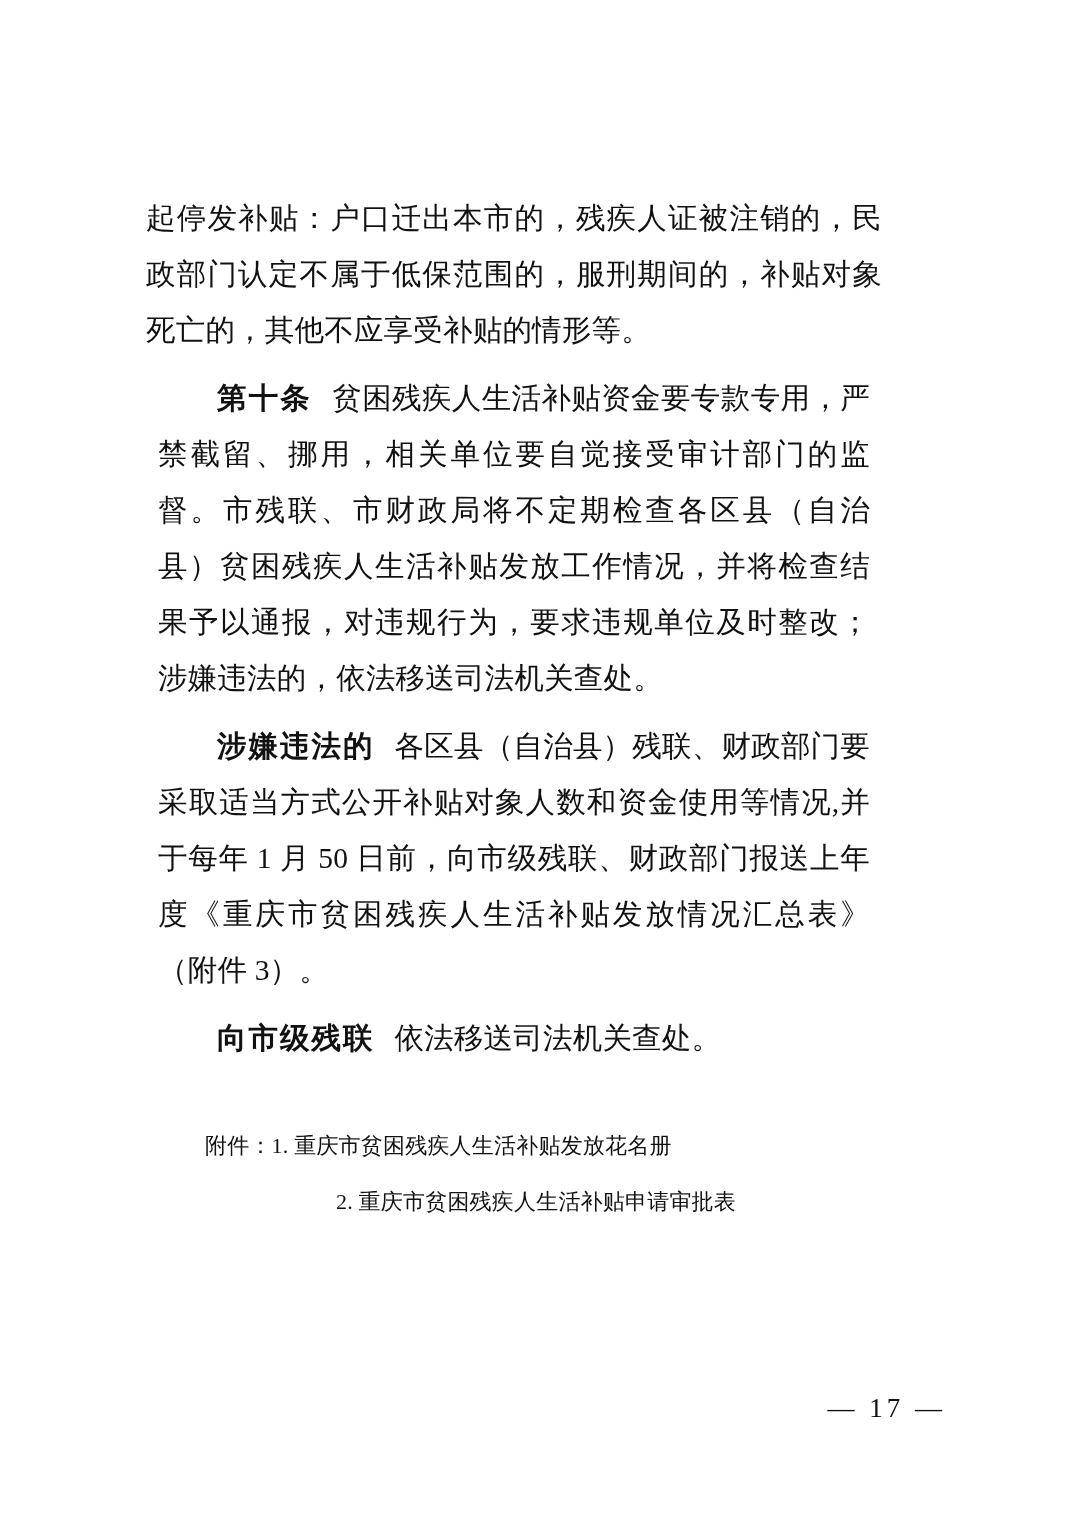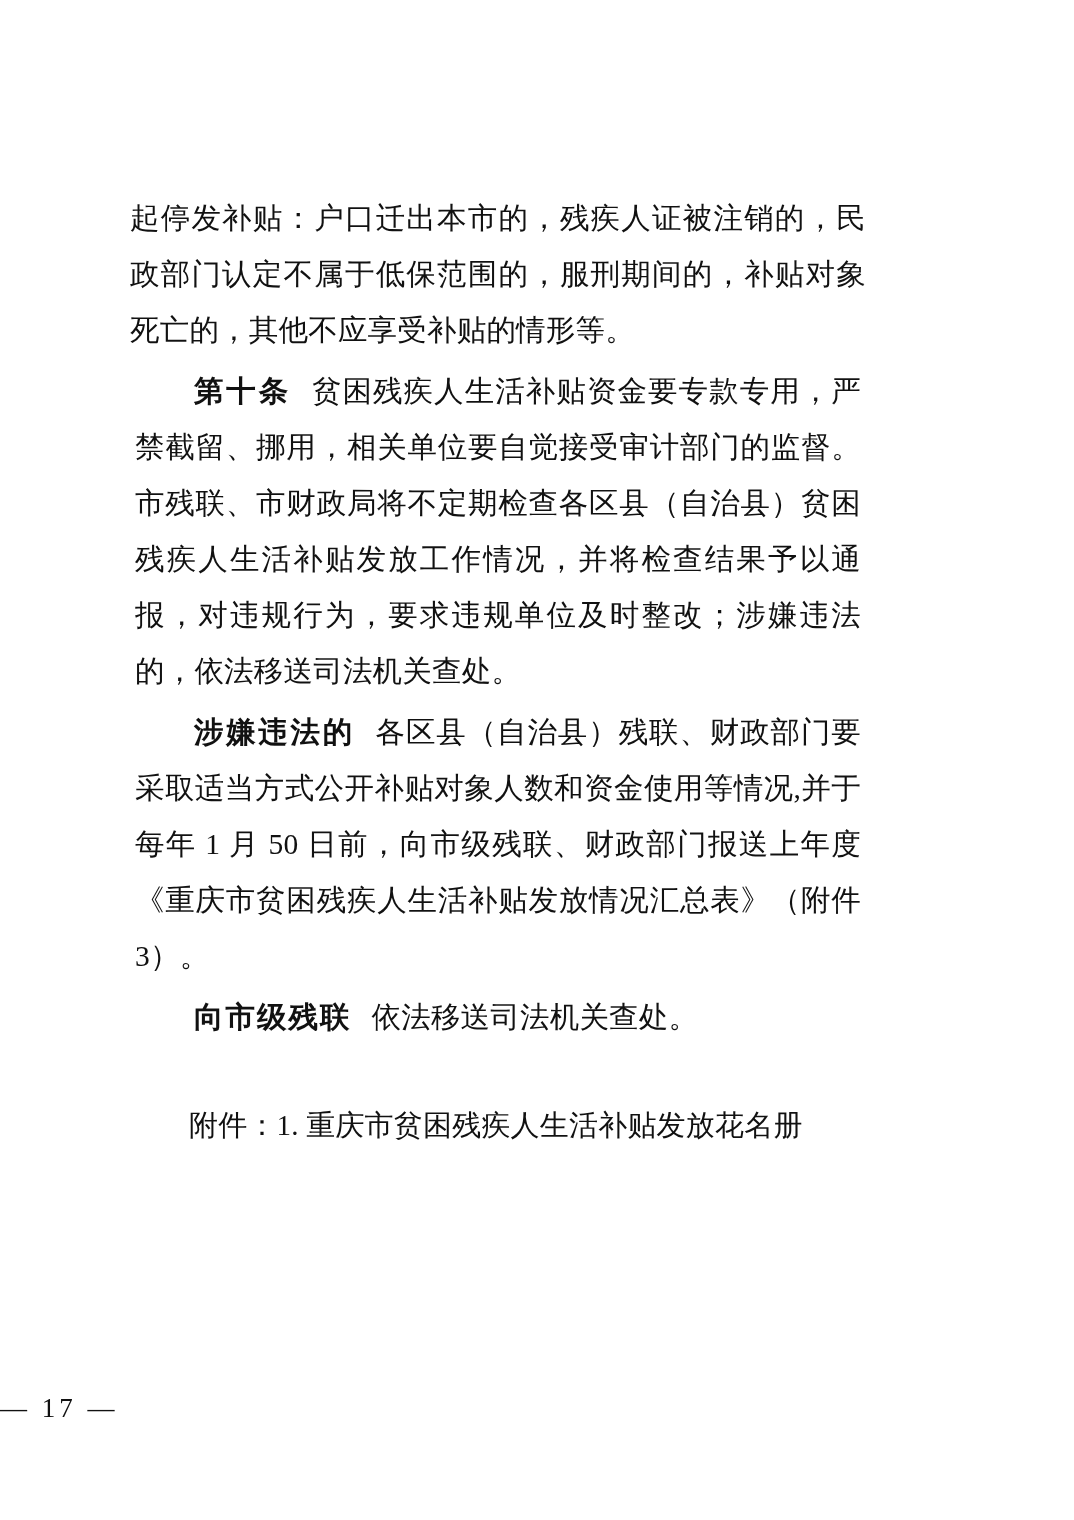--- a/index.html
+++ b/index.html
@@ -10,69 +10,70 @@
   body {
     width: 1074px;
     height: 1520px;
     font-family: "Liberation Serif", "DejaVu Serif", serif;
     color: #111111;
     position: relative;
     overflow: hidden;
   }
   .page {
     position: absolute;
-    left: 0;
+    left: 16px;
     top: 0;
     width: 984px;
     height: 1520px;
     box-sizing: border-box;
     padding: 190px 118px 48px 130px;
   }
   .body-text {
     font-size: 29.5px;
     line-height: 56px;
     text-align: justify;
     text-justify: inter-ideograph;
     letter-spacing: 0.2px;
   }
   p.para {
     margin: 0;
     text-indent: 0;
   }
   p.indent {
-    margin: 5px;
+    margin: 12px;
     text-indent: 59px;
   }
   .art-label {
     font-weight: bold;
     letter-spacing: 2px;
   }
   .gap {
     display: inline-block;
     width: 20px;
   }
   .attach-block {
     margin-top: 52px;
-    font-size: 29px;
+    font-size: 22px;
     line-height: 56px;
   }
   .attach-first {
     margin: 0;
     text-indent: 59px;
   }
   .attach-rest {
     margin: 0;
     padding-left: 190px;
   }
   .footer {
     position: absolute;
     left: 0;
     bottom: 96px;
     width: 1074px;
-    text-align: left;
+    text-align: right;
+    padding-right: 128px;
     box-sizing: border-box;
     font-size: 27px;
     letter-spacing: 4px;
   }
 </style>
 </head>
 <body>
 
 <div class="page">
 
@@ -89,19 +90,20 @@
     </p>
 
     <p class="indent">
       <span class="art-label">向市级残联</span><span class="gap"></span><span>依法移送司法机关查处。</span>
     </p>
 
     <div class="attach-block">
       <p class="attach-first">
         <span>附件：</span><span>1. 重庆市贫困残疾人生活补贴发放花名册</span>
       </p>
+      <p class="attach-rest">2. 重庆市贫困残疾人生活补贴申请审批表</p>
     </div>
 
   </div>
 
 </div>
 
 <div class="footer">— 17 —</div>
 
 </body></html>

